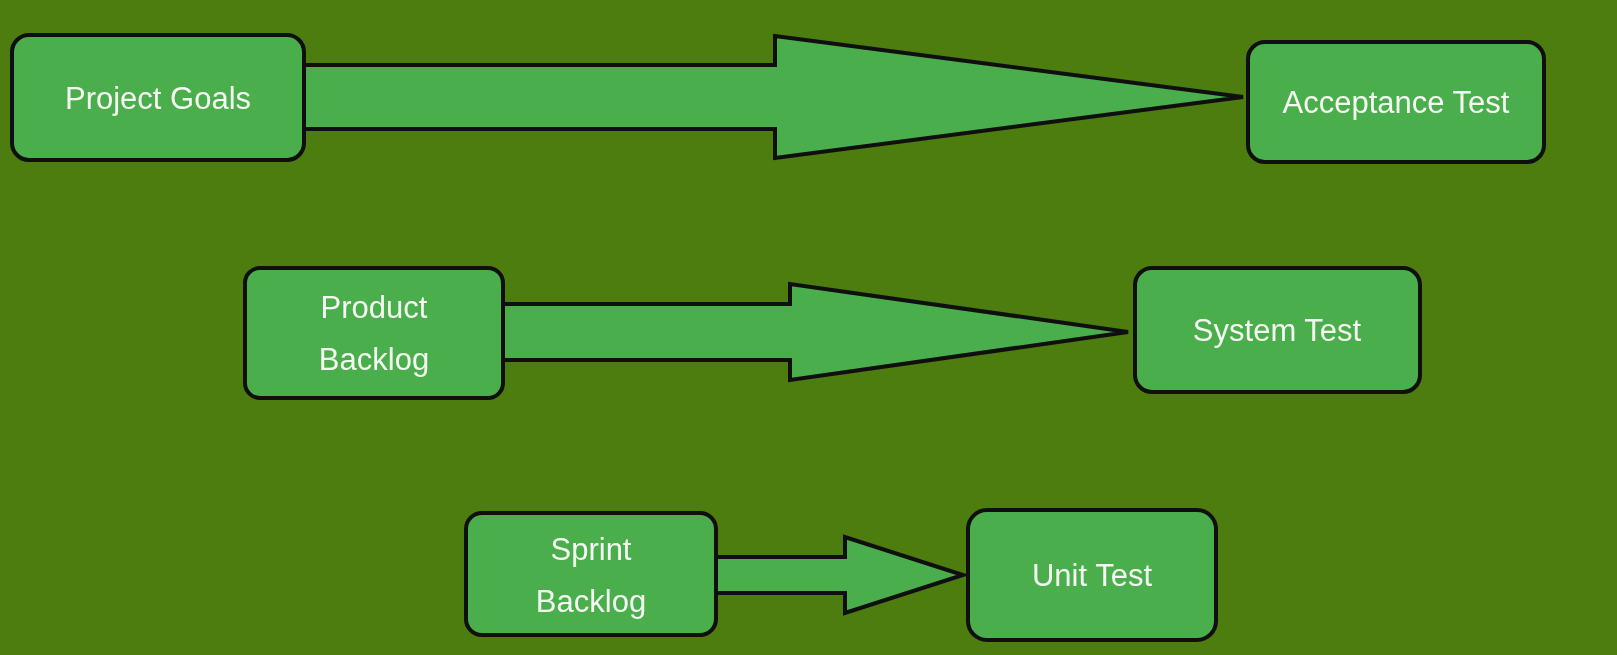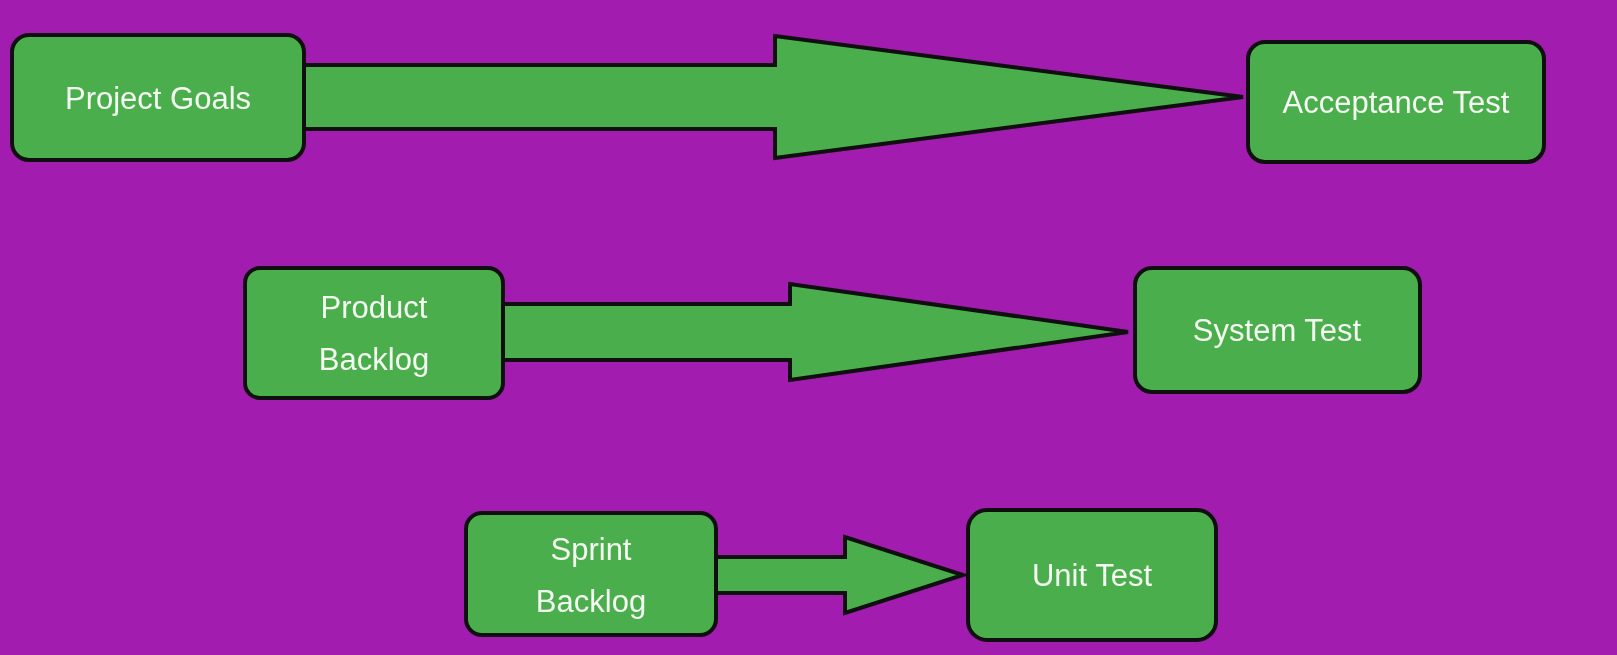--- a/index.html
+++ b/index.html
@@ -4,21 +4,21 @@
 <style>
   html, body {
     margin: 0;
     padding: 0;
     background: #ffffff;
   }
   .canvas {
     position: relative;
     width: 1617px;
     height: 655px;
-    background: #a21caf;
+    background: #4d7c0f;
     overflow: hidden;
     font-family: "Liberation Sans", sans-serif;
     text-align: center;
   }
   svg { display: block; }
   .node {
     fill: var(--node-fill, #4bae4c);
     stroke: var(--outline, #0f0f0f);
     stroke-width: 4;
   }

